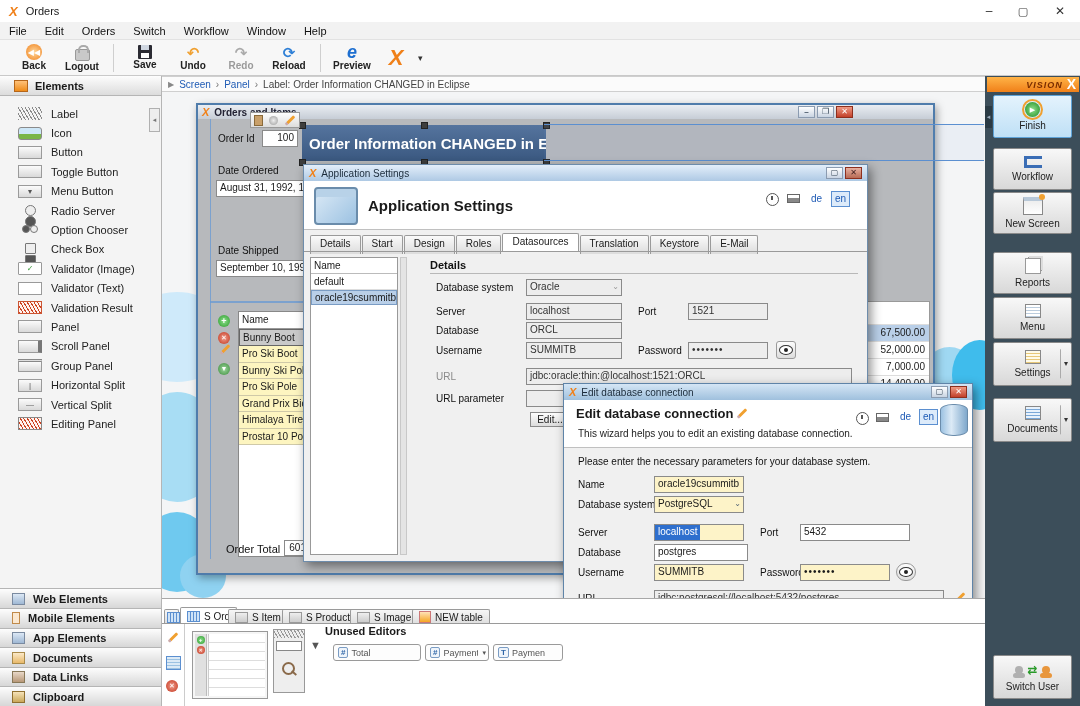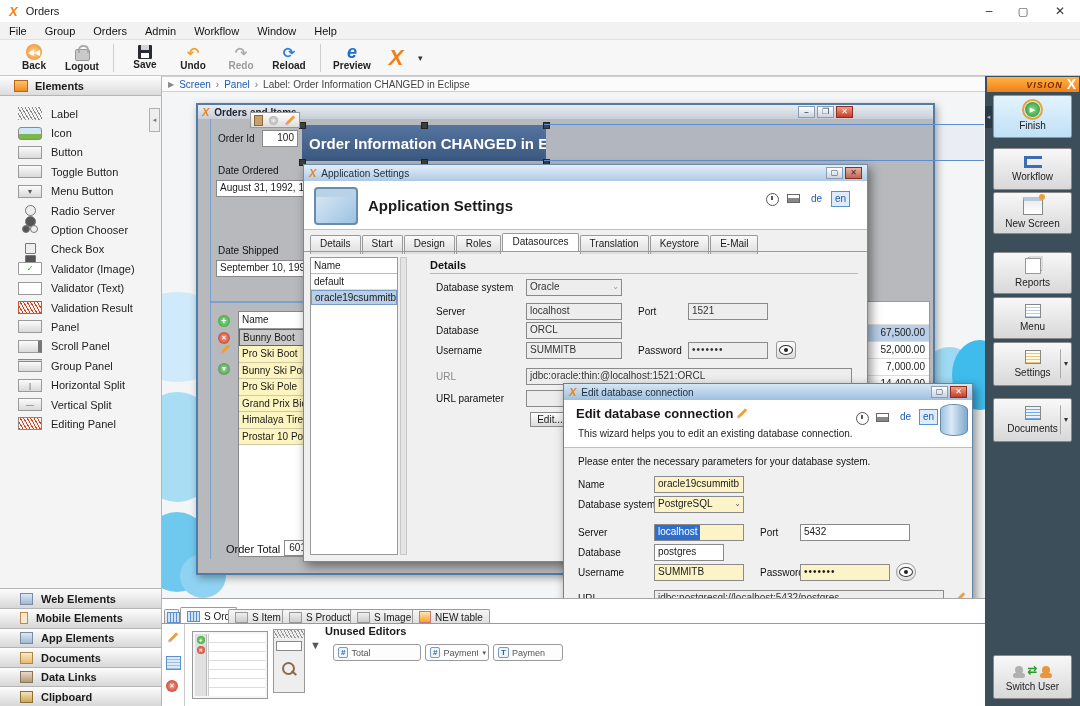--- a/index.html
+++ b/index.html
@@ -28,21 +28,21 @@
   .pal-item{height:19.4px;display:flex;align-items:center;gap:9px;padding-left:18px;font-size:11px;color:#222}
   .pi{width:24px;height:13px;flex:none;border:1px solid #9a9a9a;background:linear-gradient(#fbfbfb,#d9d9d9);box-sizing:border-box;position:relative;font-size:8px;line-height:11px;text-align:center;color:#555}
   .pi.hatch{border:none;background:repeating-linear-gradient(60deg,#8a8a8a 0 1px,transparent 1px 3px)}
   .pi.img{background:linear-gradient(180deg,#cde7f8 52%,#7ab648 52%);border-color:#8a8a8a}
   .pi.rnd{border-radius:3px}
   .pi.redhatch{border:1px solid #cc5533;background:repeating-linear-gradient(60deg,#cc4422 0 1px,#fff2ee 1px 3px)}
   .pi.ghost{border:none;background:none}
   .dot{display:inline-block;width:9px;height:9px;border-radius:50%;border:1px solid #777;background:#eee;vertical-align:middle}
   .dot.fill{background:#555}
   .pal-sections{position:absolute;left:0;bottom:0;width:161px}
-  .pal-sec{height:18.6px;background:linear-gradient(#fdfdfd,#d7d7d7);border-top:1px solid #b5b5b5;display:flex;align-items:center;gap:8px;padding-left:20px;font-weight:bold;font-size:11px}
+  .pal-sec{height:18.6px;background:linear-gradient(#fdfdfd,#d7d7d7);border-top:1px solid #b5b5b5;display:flex;align-items:center;gap:8px;padding-left:12px;font-weight:bold;font-size:11px}
   .sec-ic{width:13px;height:12px;flex:none;border:1px solid #7a8aa0;background:linear-gradient(#dce8f5,#9fb8d4);box-sizing:border-box}
   
   #canvas{left:162px;top:92px;width:823px;height:506px;background:#f4f5f6;overflow:hidden}
   .cloud{position:absolute;border-radius:50%}
   
   .fld{position:absolute;background:#fff;border:1px solid #8a8a8a;font-size:10px;padding:1px 3px;white-space:nowrap;overflow:hidden;box-sizing:border-box}
   .fld.ro{background:#ededed;color:#333}
   .fld.yl{background:#fdf3c8}
   .lbl{position:absolute;font-size:10px;color:#111;white-space:nowrap}
   .lbl.gray{color:#8a8a8a}
@@ -115,23 +115,23 @@
   <div class="a" id="titlebar">
     <span class="brandx" style="margin-left:9px;font-size:13px">X</span>
     <span style="margin-left:8px;font-size:11px">Orders</span>
     <span style="margin-left:auto;width:34px;text-align:center;font-size:12px;color:#333">–</span>
     <span style="width:34px;text-align:center;font-size:11px;color:#333">▢</span>
     <span style="width:40px;text-align:center;font-size:12px;color:#333">✕</span>
   </div>
 
   <div class="a" id="menubar">
     <span class="menu-item">File</span>
-    <span class="menu-item">Group</span>
+    <span class="menu-item">Edit</span>
     <span class="menu-item">Orders</span>
-    <span class="menu-item">Admin</span>
+    <span class="menu-item">Switch</span>
     <span class="menu-item">Workflow</span>
     <span class="menu-item">Window</span>
     <span class="menu-item">Help</span>
   </div>
 
   <div class="a" id="toolbar">
     <div class="tbtn">
       <span class="circ" style="background:radial-gradient(#ffd9a0,#f08019);color:#fff;font-size:8px">◀◀</span>
       <span class="tl">Back</span>
     </div>
@@ -450,21 +450,21 @@
 
       <span class="lbl" style="left:14px;top:115px">Database system</span>
       <div class="fld yl" style="left:90px;top:112px;width:90px;height:17px"><span>PostgreSQL</span><span style="position:absolute;right:2px;top:2px;color:#567;font-size:8px">⌄</span></div>
 
       <span class="lbl" style="left:14px;top:143px">Server</span>
       <div class="fld yl" style="left:90px;top:140px;width:90px;height:17px;padding:0"><span style="display:inline-block;background:#2e6fce;color:#fff;padding:1px 3px;height:15px">localhost</span></div>
       <span class="lbl" style="left:196px;top:143px">Port</span>
       <div class="fld" style="left:236px;top:140px;width:110px;height:17px">5432</div>
 
       <span class="lbl" style="left:14px;top:163px">Database</span>
-      <div class="fld" style="left:90px;top:160px;width:70px;height:17px">postgres</div>
+      <div class="fld" style="left:90px;top:160px;width:94px;height:17px">postgres</div>
 
       <span class="lbl" style="left:14px;top:183px">Username</span>
       <div class="fld yl" style="left:90px;top:180px;width:90px;height:17px">SUMMITB</div>
       <span class="lbl" style="left:196px;top:183px">Password</span>
       <div class="fld yl" style="left:236px;top:180px;width:90px;height:17px;letter-spacing:1px">•••••••</div>
       <div class="sqbtn" style="left:332px;top:179px;width:20px;height:18px;border-radius:9px">
           <span class="eye"></span>
         </div>
 
       <span class="lbl" style="left:14px;top:209px">URL</span>

